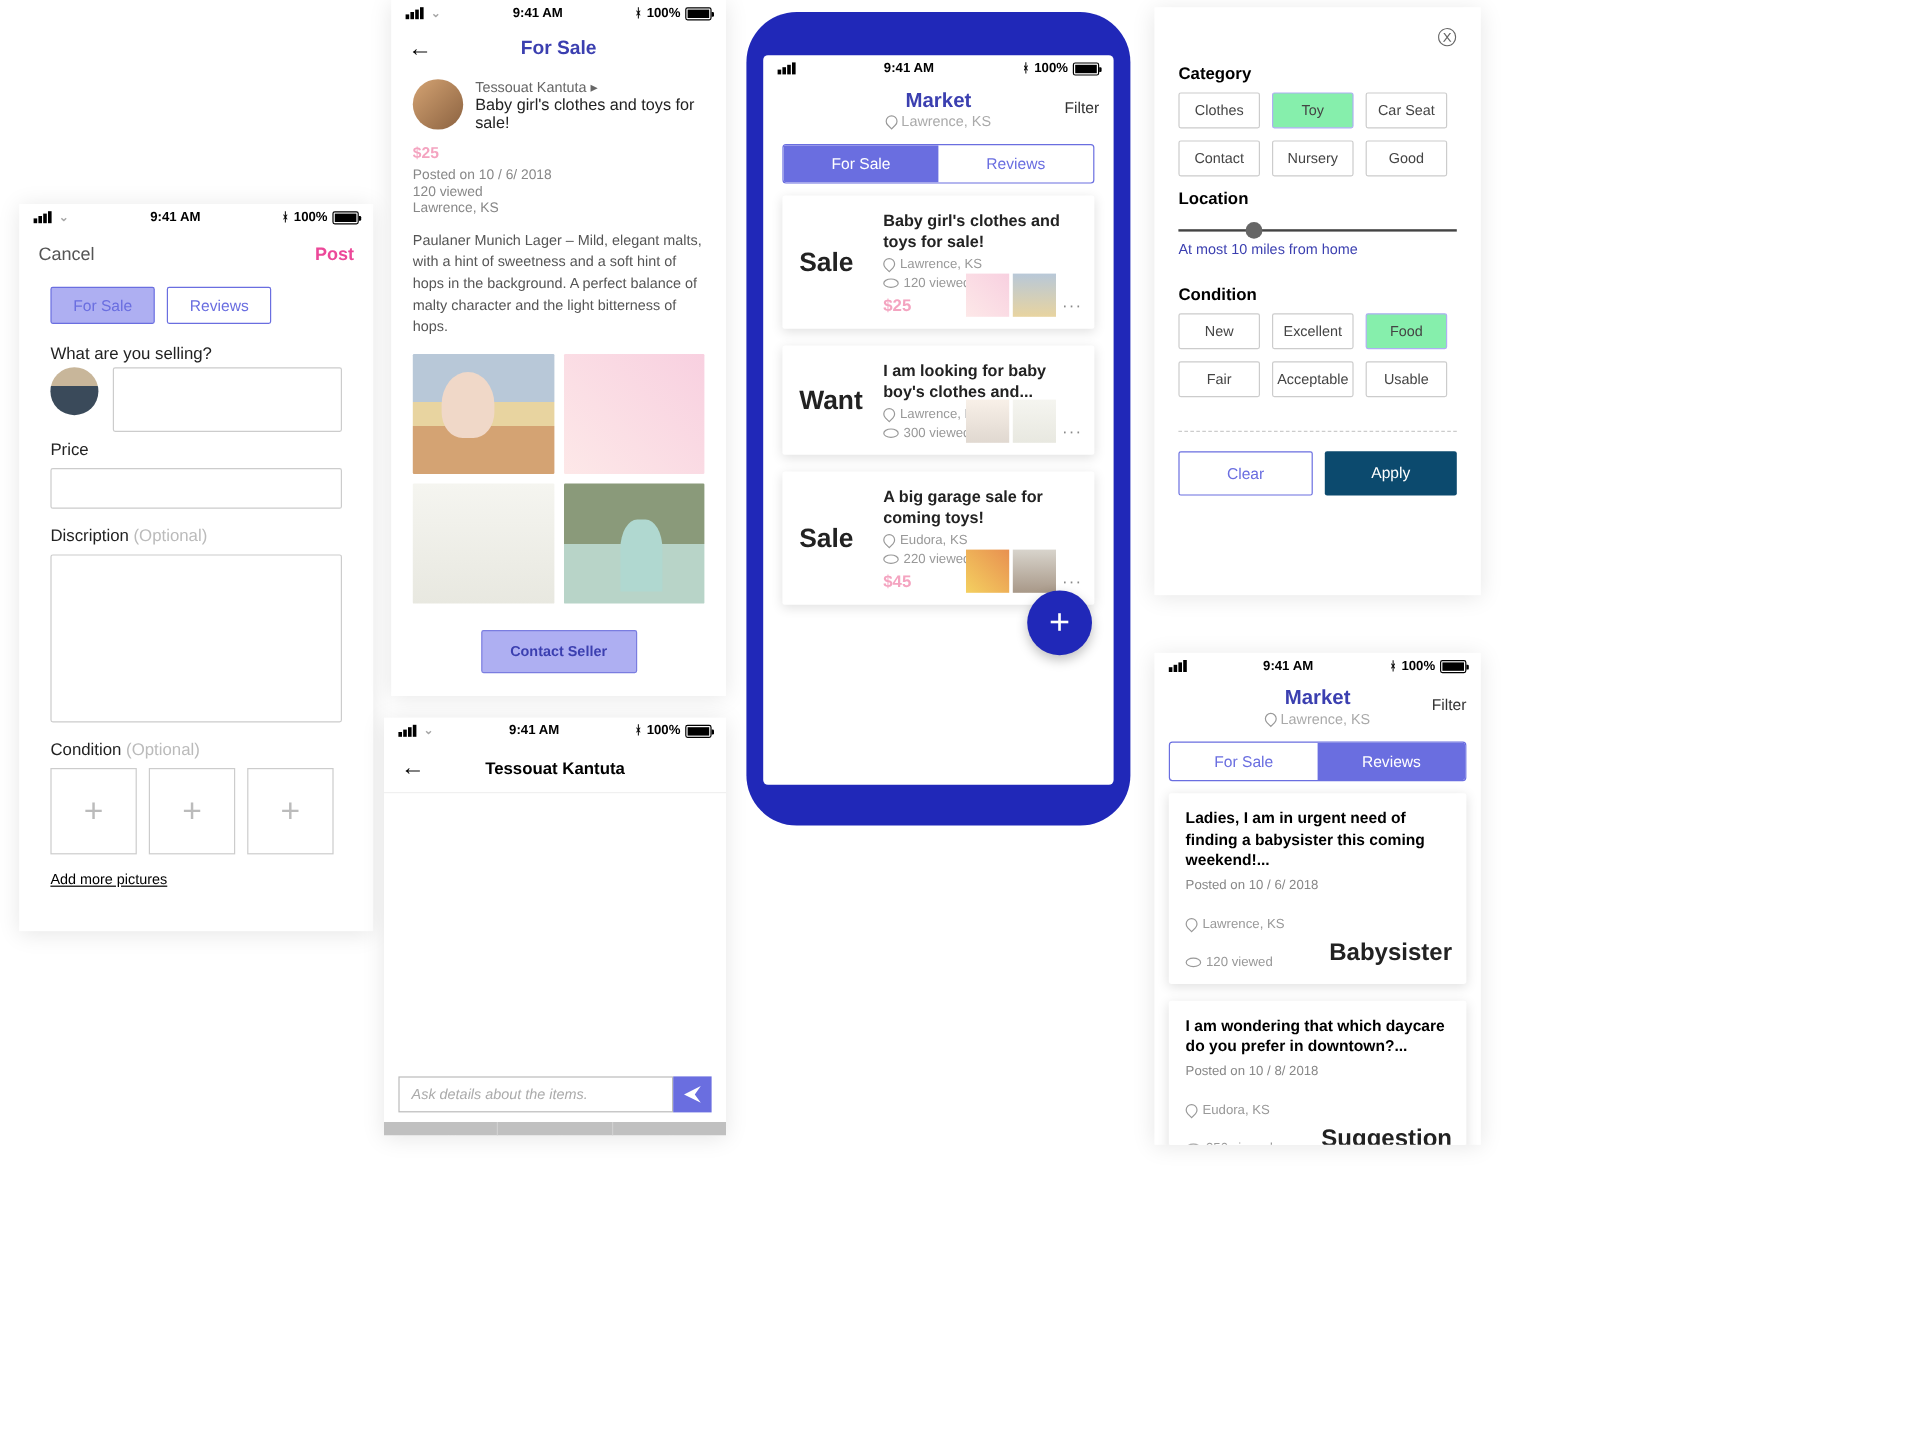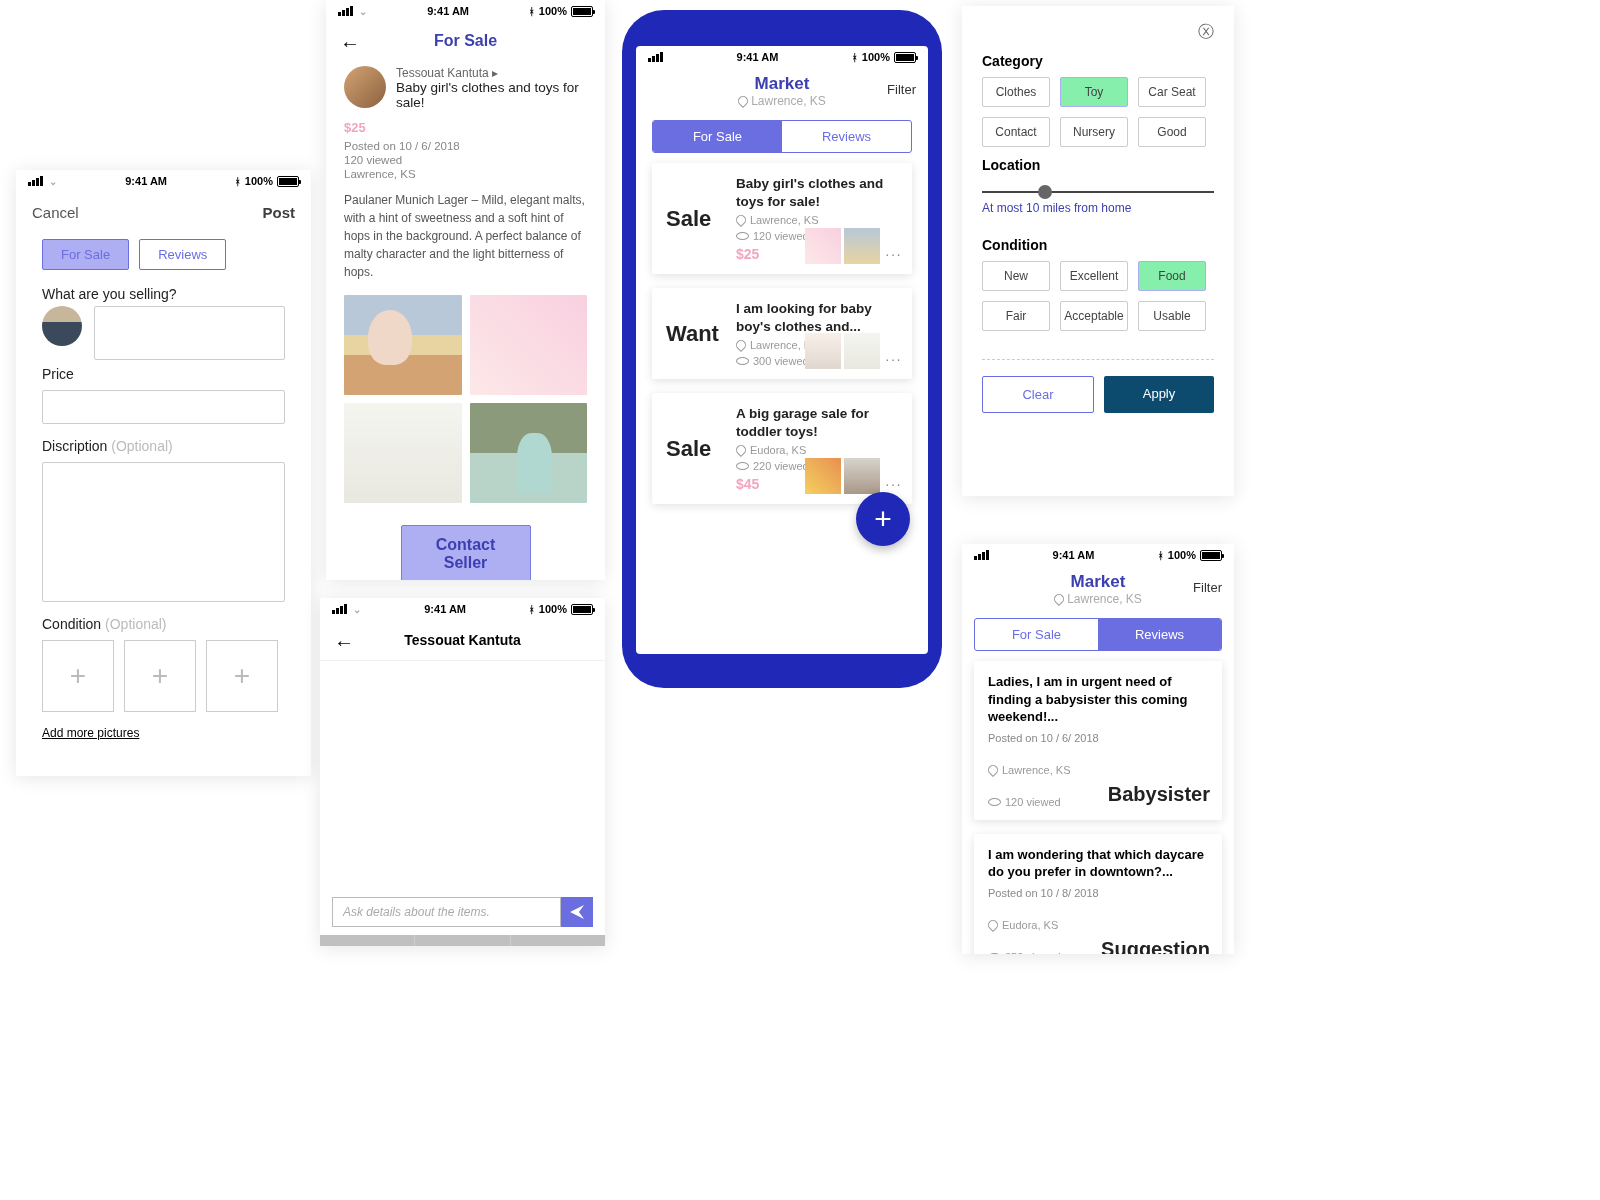--- a/index.html
+++ b/index.html
@@ -16,21 +16,21 @@
 .wifi { font-size: 10px; opacity: 0.35; margin-left: 2px; }
 .bluetooth { font-size: 10px; }
 .battery { width: 22px; height: 11px; border: 1.2px solid #000; border-radius: 2px; position: relative; }
 .battery::after { content:''; position:absolute; right:-3px; top:3px; width:2px; height:4px; background:#000; border-radius:0 1px 1px 0; }
 .battery-fill { position:absolute; left:1px; top:1px; bottom:1px; right:1px; background:#000; }
 
 
 #s1 { left: 16px; top: 170px; width: 295px; height: 606px; }
 #s1 .header { display:flex; justify-content:space-between; padding:12px 16px; font-size:15px; }
 #s1 .cancel { color:#555; }
-#s1 .post { color:#404040; font-weight:600; }
+#s1 .post { color:#ec4899; font-weight:600; }
 .tab-pills { display:flex; gap:10px; padding: 6px 26px 10px; }
 .pill { border:1px solid #6a6ee0; padding:7px 18px; border-radius:2px; font-size:13px; color:#6a6ee0; text-align:center; }
 .pill.active { background:#aeaff2; }
 #s1 .label { font-size:14px; color:#222; padding: 6px 26px 4px; }
 #s1 .row { display:flex; gap:12px; padding:0 26px; align-items:flex-start; }
 .avatar { width:40px; height:40px; border-radius:50%; background:linear-gradient(180deg,#c8b69a 40%,#3a4a5a 40%); flex-shrink:0; }
 .input-box { border:1px solid #ccc; border-radius:2px; height:54px; flex:1; }
 .input-line { border:1px solid #ccc; border-radius:2px; height:34px; margin:4px 26px 8px; }
 .textarea { border:1px solid #ccc; border-radius:2px; height:140px; margin:4px 26px 8px; }
 .optional { color:#bbb; font-weight:400; }
@@ -51,21 +51,21 @@
 .meta { color:#888; font-size:11.5px; padding:1px 18px; }
 .desc { color:#555; font-size:12px; line-height:1.5; padding:10px 18px; }
 .photo-grid { display:grid; grid-template-columns:1fr 1fr; gap:8px; padding:4px 18px; }
 .photo { height:100px; background:#d0c8b8; border-radius:1px; }
 .ph-a { background:linear-gradient(180deg,#b8c8d8 40%,#e8d4a0 40%,#e8d4a0 60%,#d4a373 60%); position:relative; }
 .ph-a::after{content:'';position:absolute;left:20%;top:15%;width:38%;height:55%;background:#f0d8c8;border-radius:50% 50% 40% 40%;}
 .ph-b { background:linear-gradient(45deg,#fde8e8,#f8d0e0); }
 .ph-c { background:linear-gradient(180deg,#f5f5f0,#e8e8e0); }
 .ph-d { background:linear-gradient(180deg,#8a9a7a 50%,#b8d4c8 50%); position:relative;}
 .ph-d::after{content:'';position:absolute;left:40%;top:30%;width:30%;height:60%;background:#b0d8d0;border-radius:40% 40% 0 0;}
-.contact-btn { display:block; margin:18px auto; background:#aeaff2; border:1px solid #7a7de0; color:#3b3fb0; font-weight:600; font-size:16px; padding:10px 22px; text-align:center; width:130px; border-radius:2px; }
+.contact-btn { display:block; margin:18px auto; background:#aeaff2; border:1px solid #7a7de0; color:#3b3fb0; font-weight:600; font-size:12px; padding:10px 22px; text-align:center; width:130px; border-radius:2px; }
 
 
 #s3 { left: 320px; top: 598px; width: 285px; height: 348px; border-radius:0; }
 #s3 .header { display:flex; align-items:center; justify-content:center; padding:12px 14px; position:relative; border-bottom:1px solid #f0f0f0;}
 #s3 .back { position:absolute; left:14px; font-size:20px; }
 #s3 .title { font-weight:600; font-size:14px; }
 #s3 .body { height:236px; }
 #s3 .input-row { display:flex; padding:0 12px 8px; gap:0; }
 #s3 .chat-input { flex:1; border:1px solid #bbb; padding:7px 10px; font-size:12px; color:#aaa; font-style:italic; }
 #s3 .send { width:32px; background:#6a6ee0; display:flex; align-items:center; justify-content:center; color:#fff; }
@@ -339,21 +339,21 @@
       <div class="card-thumbs">
           <div class="thumb tc"></div>
           <div class="thumb td"></div>
           <div class="card-more">···</div>
         </div>
     </div>
 
     <div class="card">
       <div class="card-type">Sale</div>
       <div class="card-body">
-        <div class="card-title">A big garage sale for toddler toys!</div>
+        <div class="card-title">A big garage sale for coming toys!</div>
         <div class="card-meta">
             <span class="pin-icon"></span>
             <span>Eudora, KS</span>
           </div>
         <div class="card-meta">
             <span class="eye-icon"></span>
             <span>220 viewed</span>
           </div>
         <div class="card-price">$45</div>
       </div>

